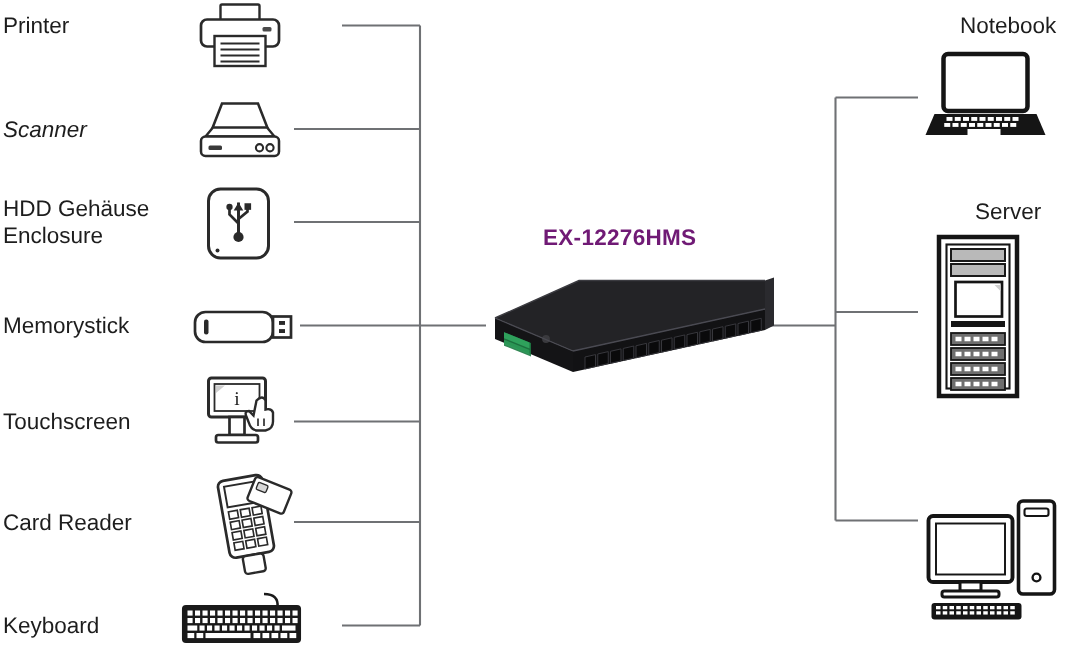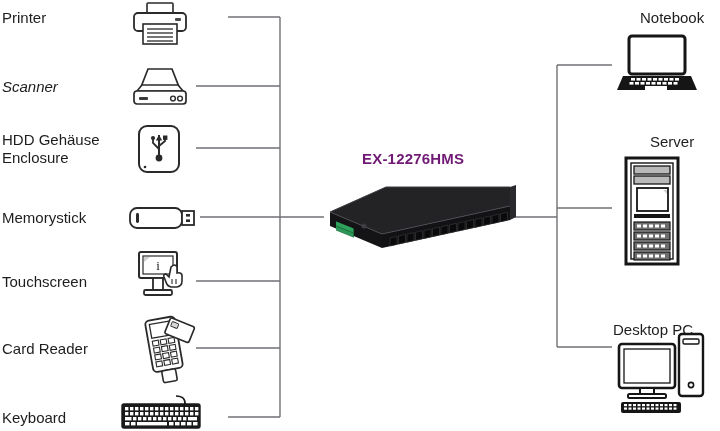--- a/index.html
+++ b/index.html
@@ -43,21 +43,20 @@
   <div class="lbl" style="left:2px;top:78px;font-style:italic;">Scanner</div>
   <div class="lbl l2" style="left:2px;top:131px;">HDD Gehäuse
 Enclosure</div>
   <div class="lbl" style="left:2px;top:209px;">Memorystick</div>
   <div class="lbl" style="left:2px;top:340px;">Card Reader</div>
   <div class="lbl" style="left:2px;top:273px;">Touchscreen</div>
   <div class="lbl" style="left:2px;top:409px;">Keyboard</div>
 
   <div class="lbl" style="left:620px;top:9px;margin-left:20px;">Notebook</div>
   <div class="lbl" style="left:638px;top:133px;margin-left:12px;">Server</div>
-  <div class="lbl" style="left:613px;top:321px;">Desktop PC</div>
 
   <div class="hubname" style="left:362px;top:150px;">EX-12276HMS</div>
 
   <div class="ic" style="left:128px;top:2px;">
     <svg width="64" height="44" viewBox="0 0 64 44">
       <rect x="19" y="1" width="26" height="11" rx="1" fill="#fff" stroke="#2a2a2a" stroke-width="1.6"></rect>
       <rect x="6" y="11" width="52" height="18" rx="4" fill="#fff" stroke="#2a2a2a" stroke-width="1.8"></rect>
       <rect x="47" y="16" width="6" height="3" rx="1" fill="#4a4a4a"></rect>
       <rect x="15" y="22" width="34" height="20" fill="#fff" stroke="#2a2a2a" stroke-width="1.6"></rect>
       <line x1="19" y1="27" x2="45" y2="27" stroke="#2a2a2a" stroke-width="1.3"></line>

